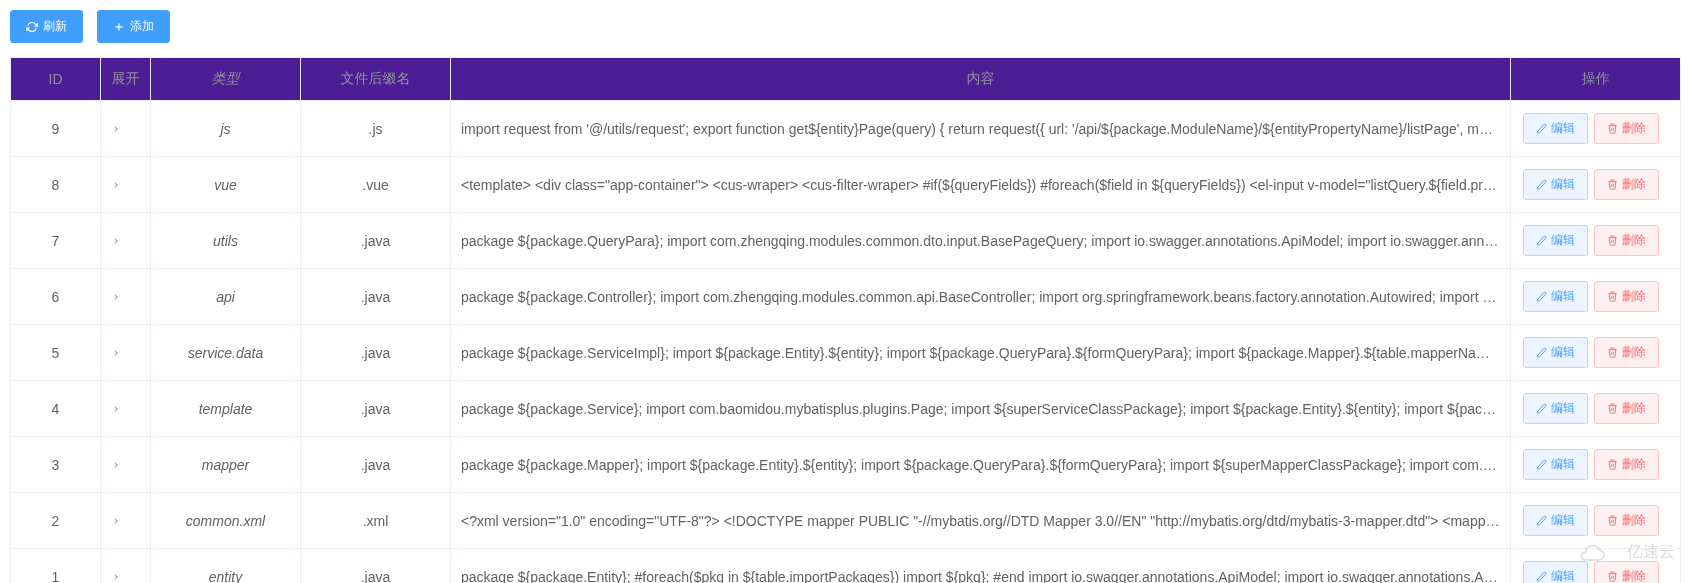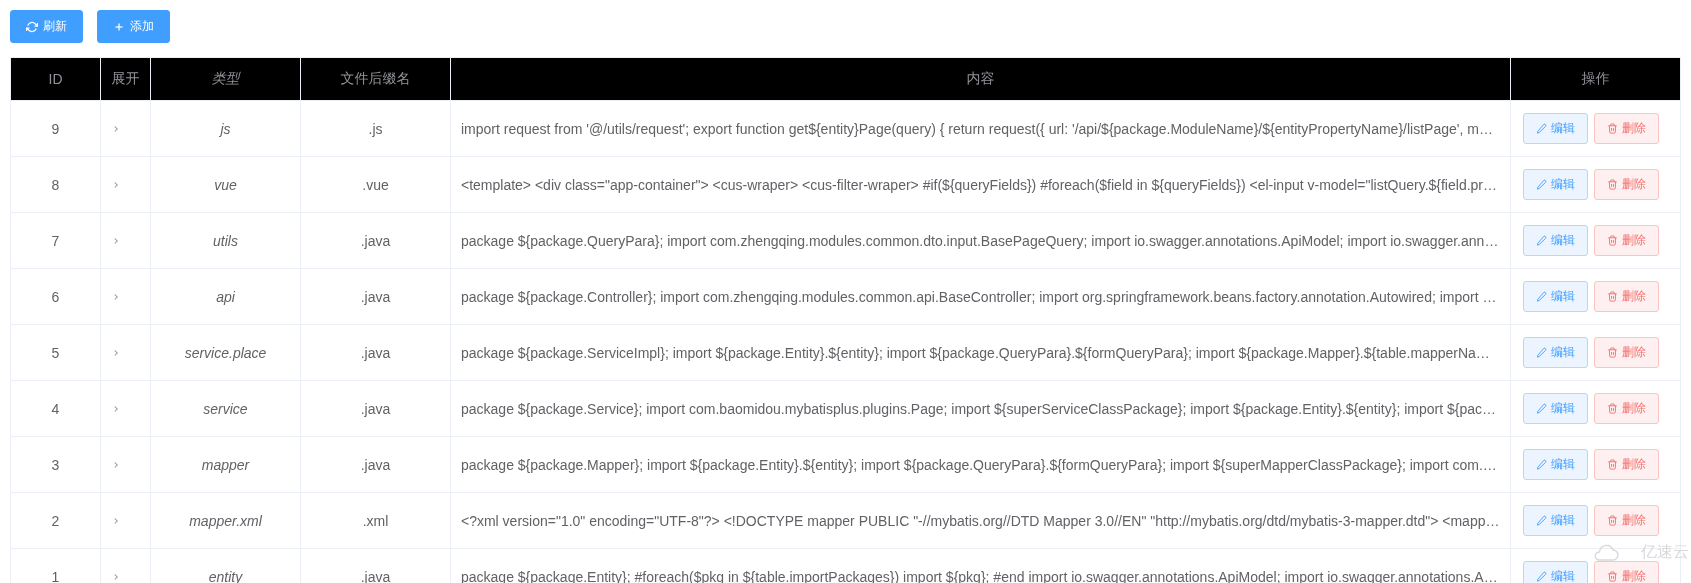--- a/index.html
+++ b/index.html
@@ -56,39 +56,39 @@
       border-right: 1px solid #ebeef5;
       padding: 12px 10px;
       text-align: center;
       font-weight: normal;
       color: #606266;
       white-space: nowrap;
       overflow: hidden;
       text-overflow: ellipsis;
     }
     .table th {
-      background: #000000;
+      background: #4c1d95;
       color: #909399;
       font-weight: 500;
     }
     .col-id { width: 90px; }
     .col-expand { width: 50px; }
     .col-type { width: 150px; font-style: italic; }
     .col-ext { width: 150px; margin-left: 36px; }
     .col-content { text-align: left !important; }
     .col-actions { width: 170px; }
     .expand-icon {
       color: #909399;
       cursor: pointer;
     }
     .actions-cell .btn { margin-right: 6px; }
     .actions-cell .btn:last-child { margin-right: 9px; justify-content: space-between; }
     .watermark {
       position: fixed;
-      right: 2px;
+      right: 16px;
       bottom: 20px;
       color: #d0d0d0;
       font-size: 16px;
       display: flex;
       align-items: center;
       gap: 22px;
       opacity: .8;
     }
     svg { display: block; }
   </style>
@@ -240,21 +240,21 @@
               </svg>
             </span>
             <span>删除</span>
           </button></td>
       </tr>
       <tr>
         <td class="col-id">5</td>
         <td class="col-expand"><span class="expand-icon"><svg width="10" height="10" viewBox="0 0 24 24" fill="none" stroke="currentColor" stroke-width="2.5">
               <polyline points="9 18 15 12 9 6"></polyline>
             </svg></span></td>
-        <td class="col-type">service.place</td>
+        <td class="col-type">service.data</td>
         <td class="col-ext">.java</td>
         <td class="col-content">package ${package.ServiceImpl}; import ${package.Entity}.${entity}; import ${package.QueryPara}.${formQueryPara}; import ${package.Mapper}.${table.mapperName}; import ${packag...</td>
         <td class="col-actions actions-cell"><button class="btn btn-small btn-plain-primary">
             <span class="icon">
               <svg width="11" height="11" viewBox="0 0 24 24" fill="none" stroke="currentColor" stroke-width="2">
                 <path d="M17 3a2.85 2.85 0 0 1 4 4L7 21l-4 1 1-4z"></path>
               </svg>
             </span>
             <span>编辑</span>
           </button><button class="btn btn-small btn-plain-danger">
@@ -268,21 +268,21 @@
               </svg>
             </span>
             <span>删除</span>
           </button></td>
       </tr>
       <tr>
         <td class="col-id">4</td>
         <td class="col-expand"><span class="expand-icon"><svg width="10" height="10" viewBox="0 0 24 24" fill="none" stroke="currentColor" stroke-width="2.5">
               <polyline points="9 18 15 12 9 6"></polyline>
             </svg></span></td>
-        <td class="col-type">service</td>
+        <td class="col-type">template</td>
         <td class="col-ext">.java</td>
         <td class="col-content">package ${package.Service}; import com.baomidou.mybatisplus.plugins.Page; import ${superServiceClassPackage}; import ${package.Entity}.${entity}; import ${package.QueryPara}.${f...</td>
         <td class="col-actions actions-cell"><button class="btn btn-small btn-plain-primary">
             <span class="icon">
               <svg width="11" height="11" viewBox="0 0 24 24" fill="none" stroke="currentColor" stroke-width="2">
                 <path d="M17 3a2.85 2.85 0 0 1 4 4L7 21l-4 1 1-4z"></path>
               </svg>
             </span>
             <span>编辑</span>
           </button><button class="btn btn-small btn-plain-danger">
@@ -324,21 +324,21 @@
               </svg>
             </span>
             <span>删除</span>
           </button></td>
       </tr>
       <tr>
         <td class="col-id">2</td>
         <td class="col-expand"><span class="expand-icon"><svg width="10" height="10" viewBox="0 0 24 24" fill="none" stroke="currentColor" stroke-width="2.5">
               <polyline points="9 18 15 12 9 6"></polyline>
             </svg></span></td>
-        <td class="col-type">mapper.xml</td>
+        <td class="col-type">common.xml</td>
         <td class="col-ext">.xml</td>
         <td class="col-content">&lt;?xml version="1.0" encoding="UTF-8"?&gt; &lt;!DOCTYPE mapper PUBLIC "-//mybatis.org//DTD Mapper 3.0//EN" "http://mybatis.org/dtd/mybatis-3-mapper.dtd"&gt; &lt;mapper namespace="${p...</td>
         <td class="col-actions actions-cell"><button class="btn btn-small btn-plain-primary">
             <span class="icon">
               <svg width="11" height="11" viewBox="0 0 24 24" fill="none" stroke="currentColor" stroke-width="2">
                 <path d="M17 3a2.85 2.85 0 0 1 4 4L7 21l-4 1 1-4z"></path>
               </svg>
             </span>
             <span>编辑</span>
           </button><button class="btn btn-small btn-plain-danger">

